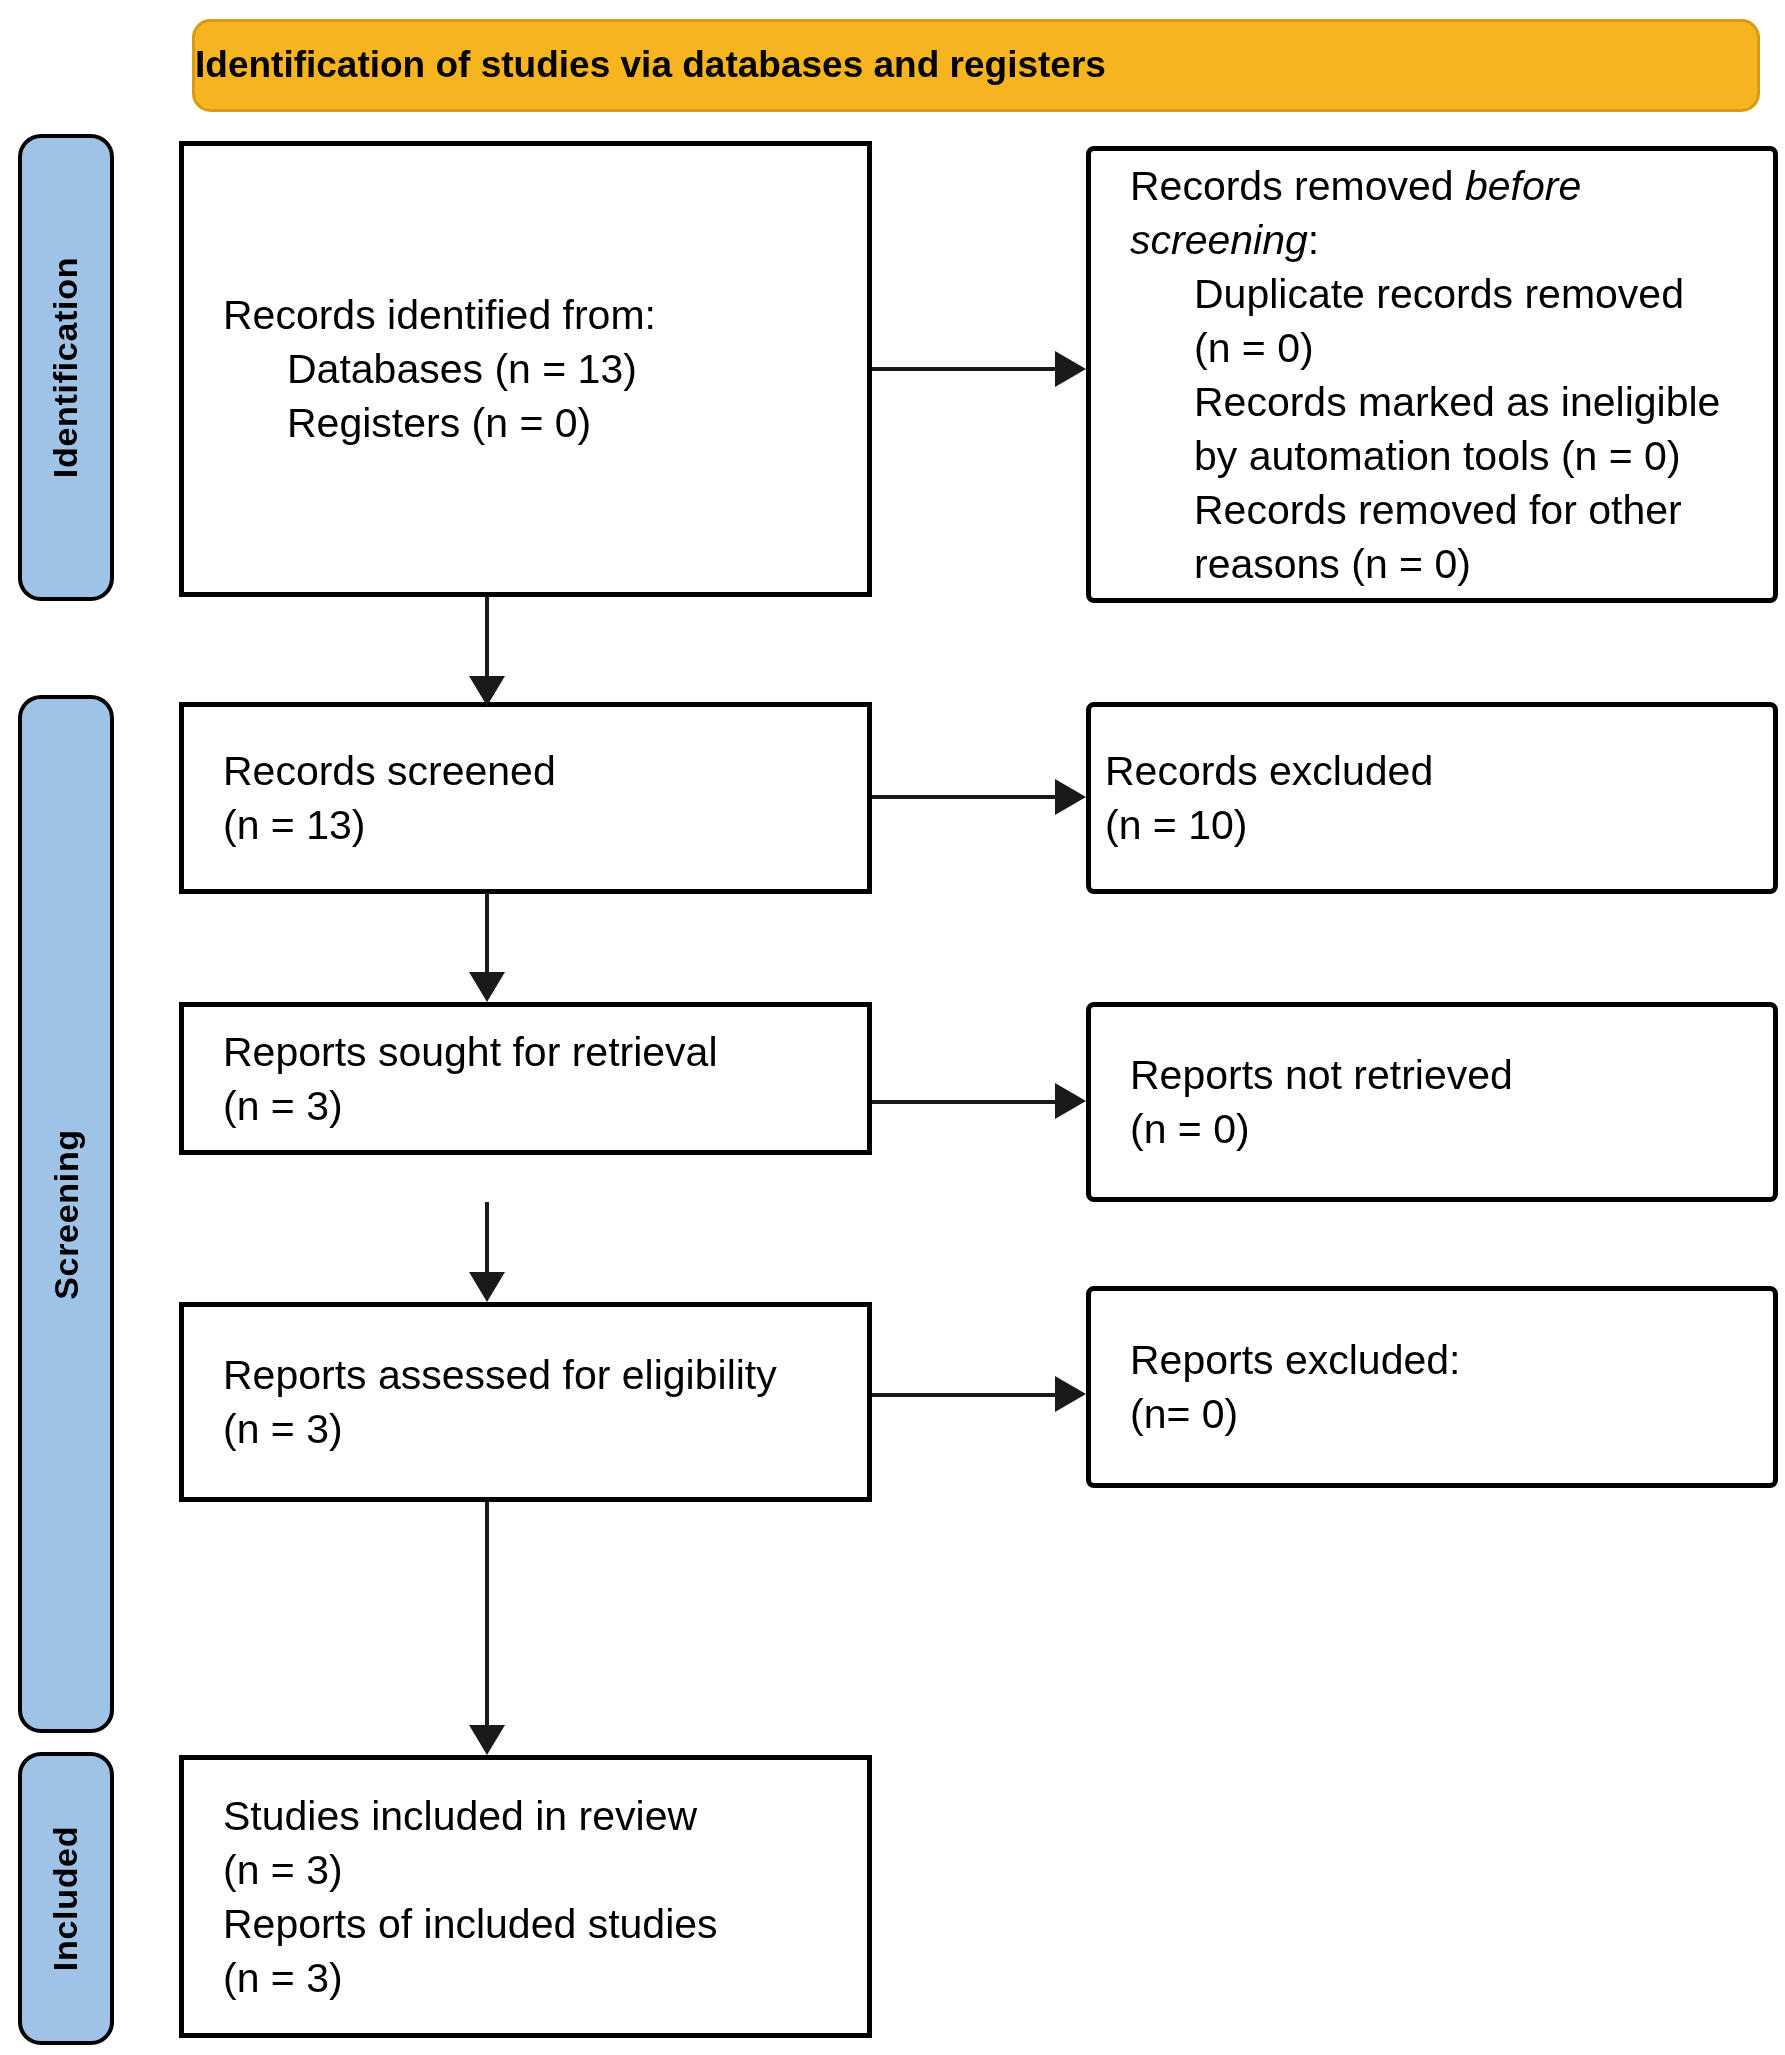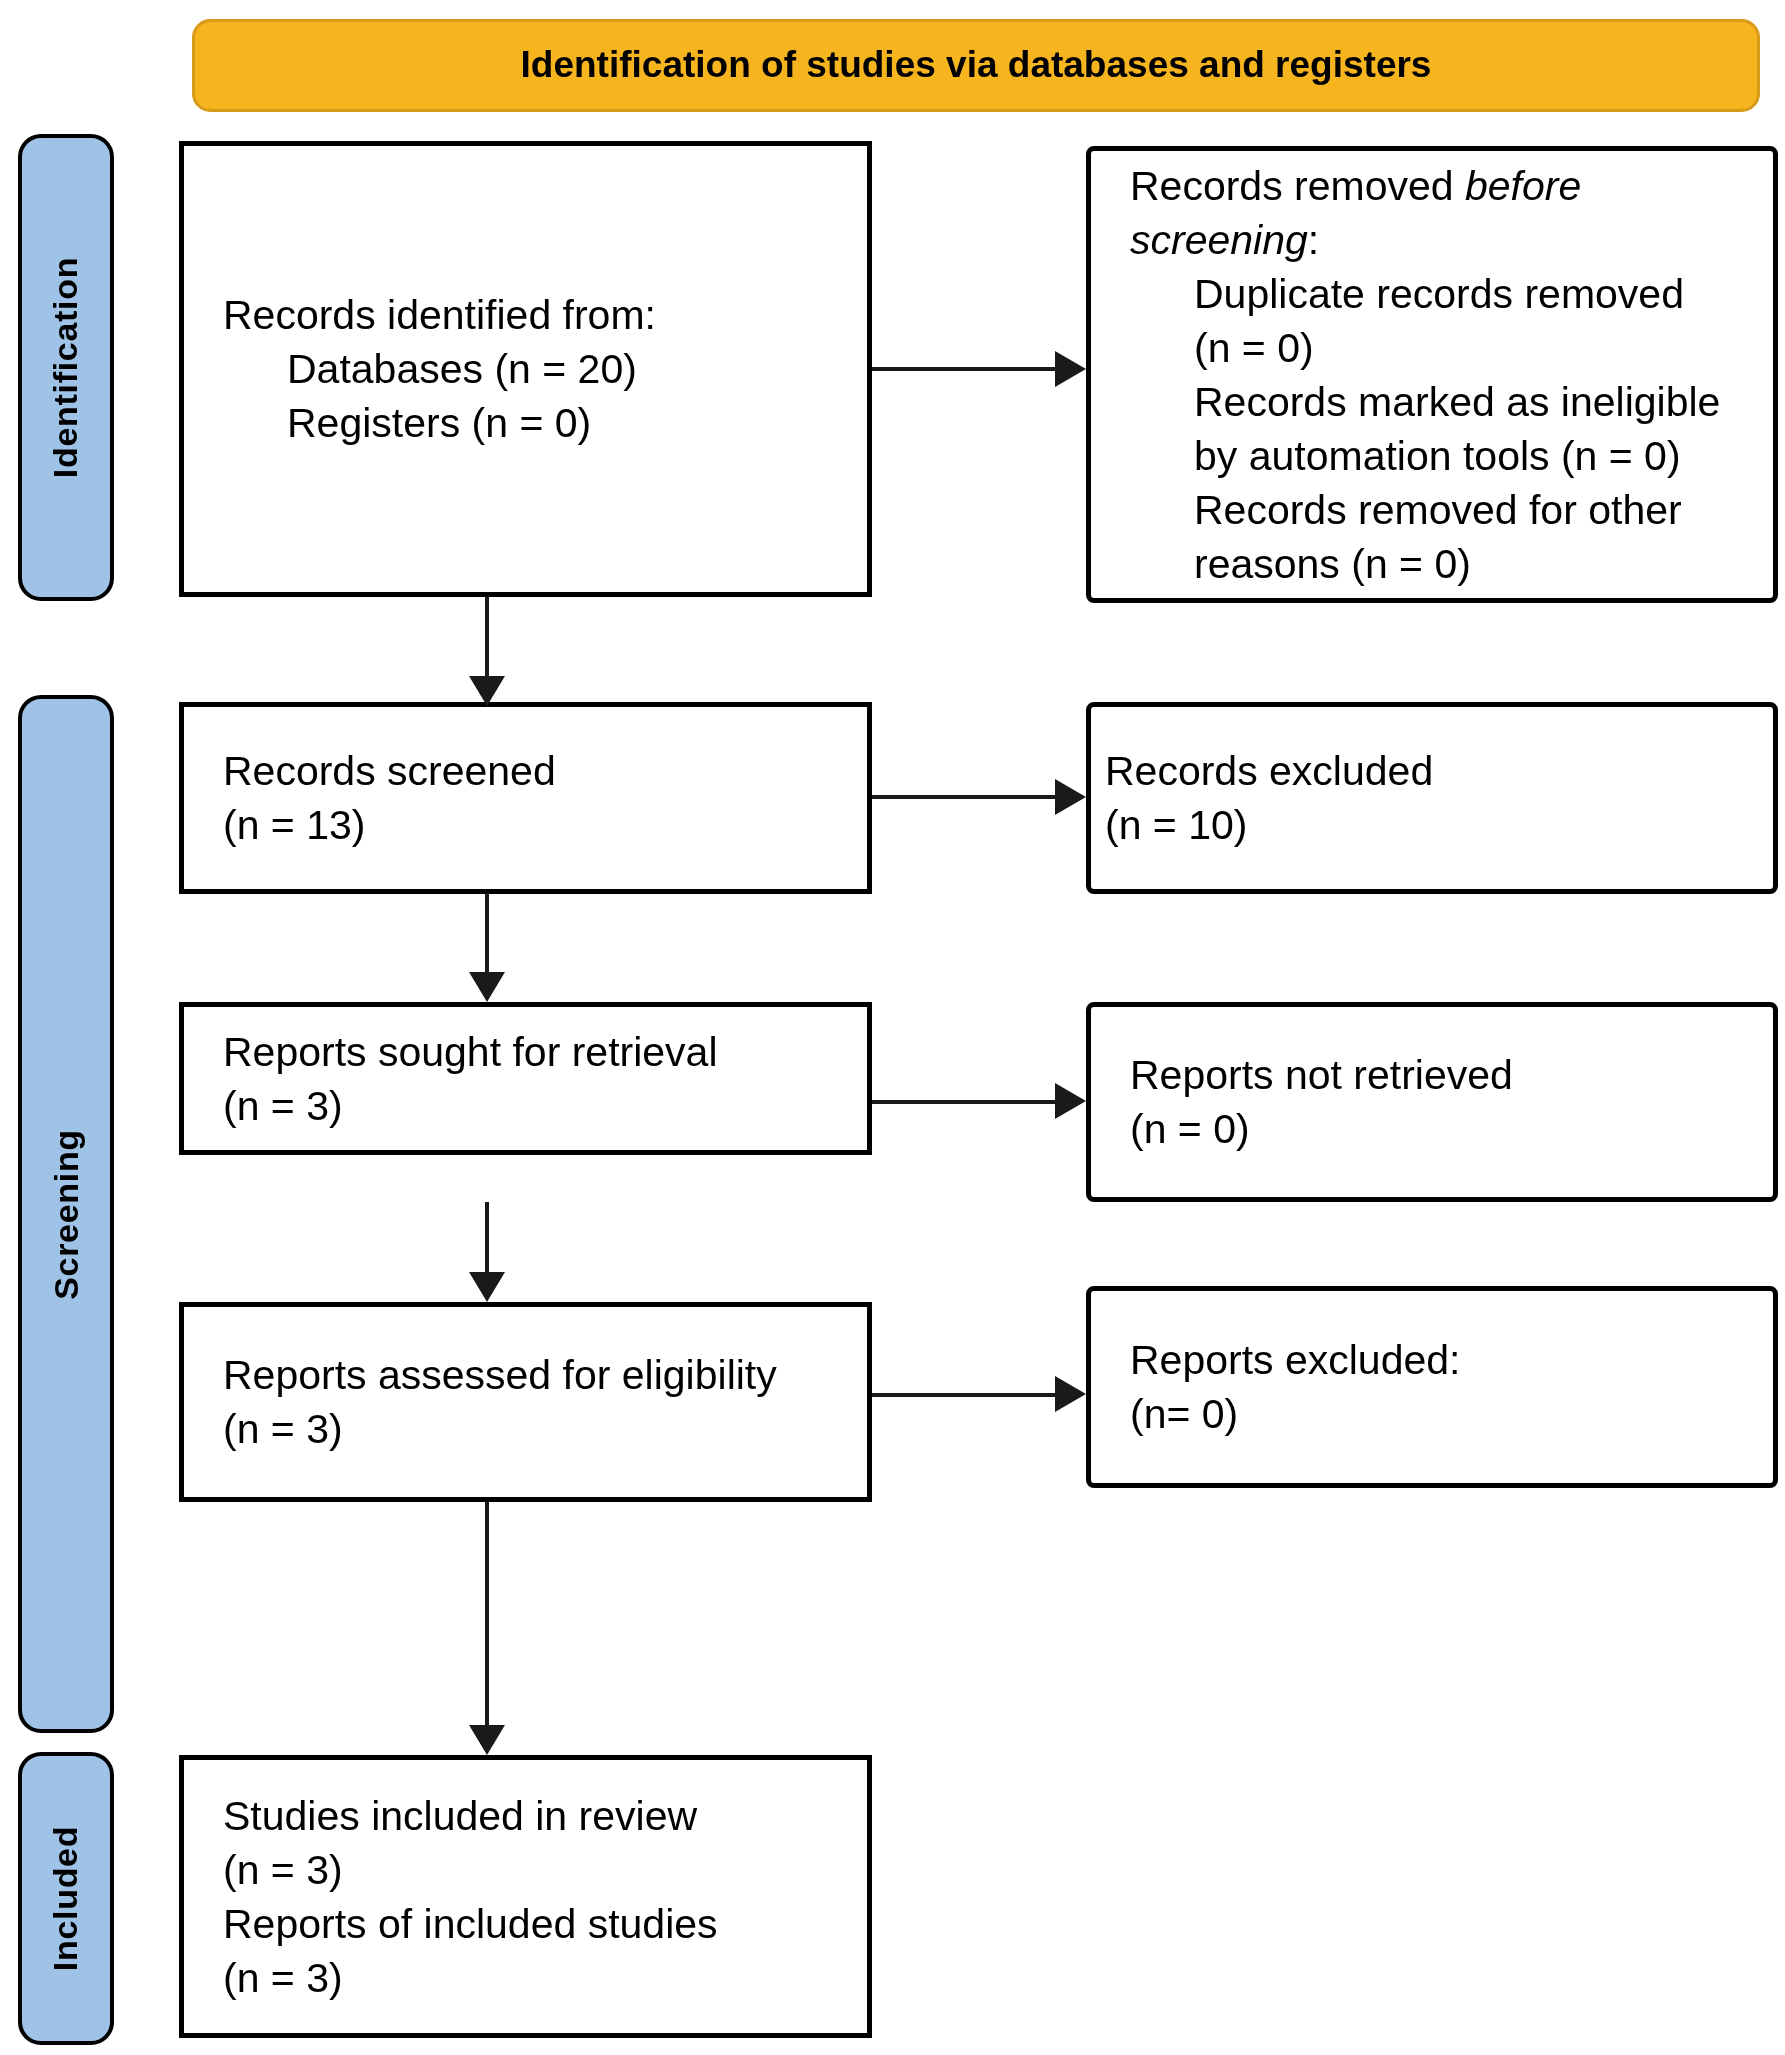--- a/index.html
+++ b/index.html
@@ -19,21 +19,21 @@
     color:#000;
     overflow:hidden;
   }
   .banner{
     position:absolute;
     left:192px; top:18.6px; width:1568px; height:93px;
     background:var(--banner-fill);
     border:3.6px solid var(--banner-border);
     border-radius:18.6px;
     box-sizing:border-box;
-    display:flex; align-items:center; justify-content:center;
+    display:flex; align-items:center; justify-content:flex-start;
     font-size:37px; font-weight:bold;
   }
   .stage{
     position:absolute;
     left:18px; width:96px;
     background:var(--stage-fill);
     border:4.3px solid var(--box-border);
     border-radius:23px;
     box-sizing:border-box;
     display:flex; align-items:center; justify-content:center;
@@ -102,21 +102,21 @@
   </div>
   <div class="stage" id="stage-screening">
     <span>Screening</span>
   </div>
   <div class="stage" id="stage-included">
     <span>Included</span>
   </div>
 
   <div class="fbox col-left" id="box-records-identified">
     <div class="line">Records identified from:</div>
-    <div class="line indent">Databases (n = 20)</div>
+    <div class="line indent">Databases (n = 13)</div>
     <div class="line indent">Registers (n = 0)</div>
   </div>
 
   <div class="fbox col-right" id="box-records-removed">
     <div class="line"><span>Records removed </span><span class="it">before</span></div>
     <div class="line"><span class="it">screening</span><span>:</span></div>
     <div class="line indent">Duplicate records removed</div>
     <div class="line indent">(n = 0)</div>
     <div class="line indent">Records marked as ineligible</div>
     <div class="line indent">by automation tools (n = 0)</div>

